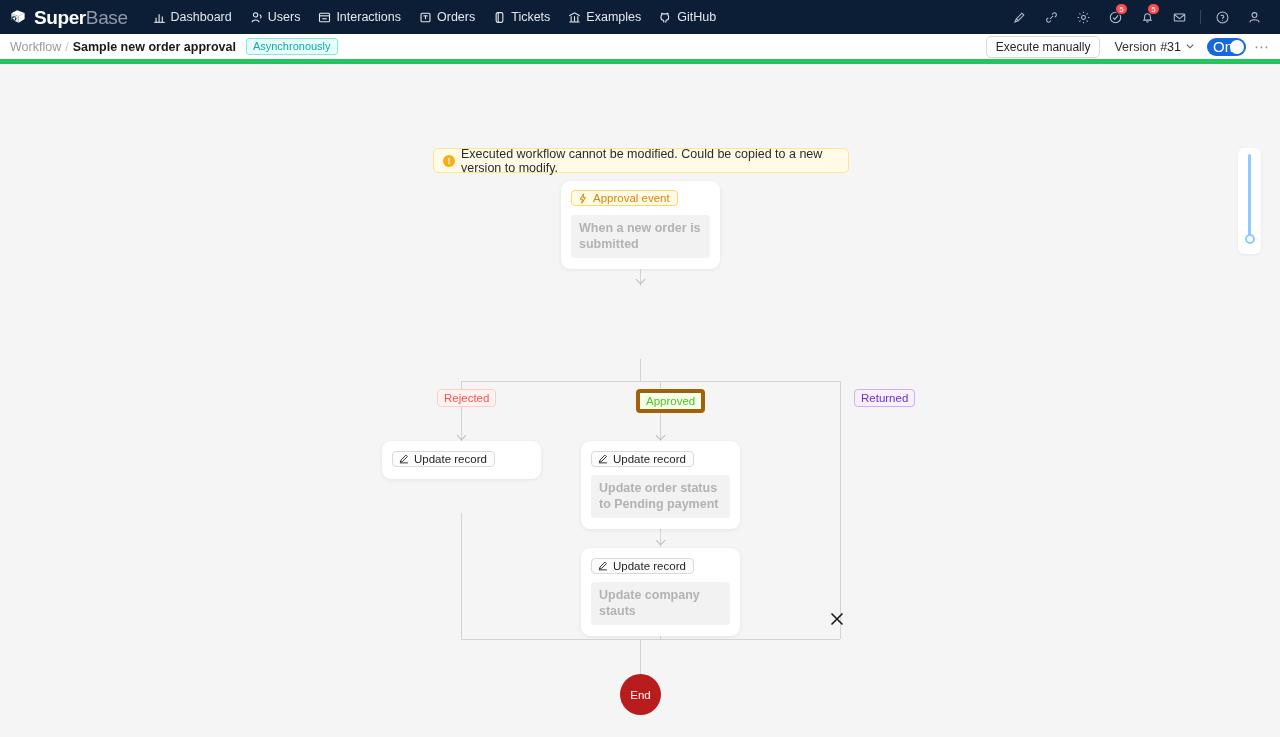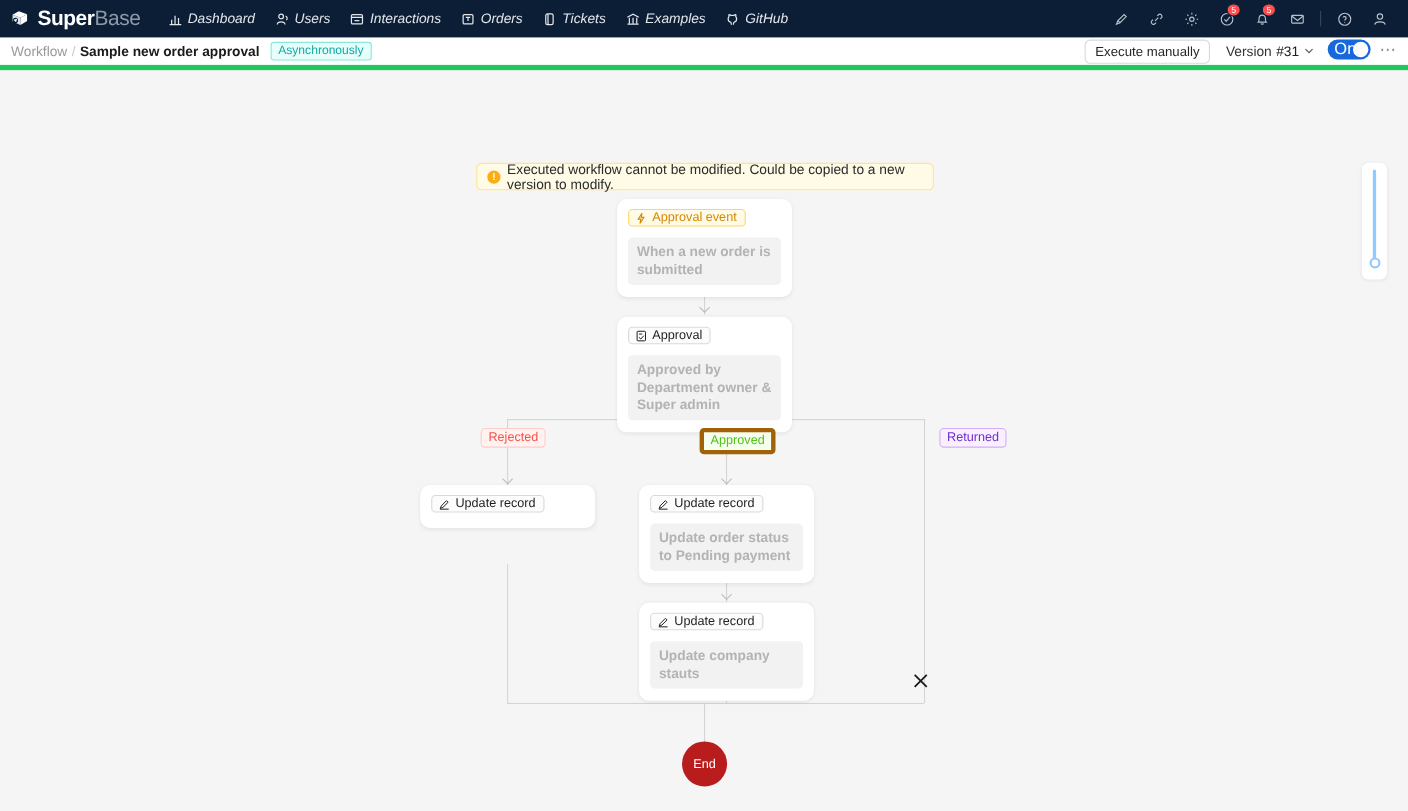--- a/index.html
+++ b/index.html
@@ -23,21 +23,21 @@
   #logo .mark { width: 20px; height: 20px; display: block; }
   #logo .wordmark { font-size: 19px; font-weight: 700; letter-spacing: -.4px; line-height: 1; }
   #logo .w-noco { color: #ffffff; }
   #logo .w-base { color: #8e9aa8; font-weight: 400; }
 
   #mainmenu { display: flex; align-items: center; gap: 0px; flex: 1; }
   .menu-item {
     display: flex; align-items: center; gap: 5px;
     padding: 0 9px; height: 34px;
     color: #e3e7ec; font-size: 12.5px;
-    cursor: pointer; white-space: nowrap; font-style: italic;
+    cursor: pointer; white-space: nowrap;
   }
   .menu-item svg { display: block; }
 
   #navright { display: flex; align-items: center; gap: 0; }
   .nav-icon {
     width: 32px; height: 34px;
     display: flex; align-items: center; justify-content: center;
     color: #b9c2cd; cursor: pointer; position: relative;
   }
   .badge {
@@ -63,21 +63,21 @@
   #crumbs { display: flex; align-items: center; gap: 0; flex: 1; font-size: 12.5px; }
   #crumbs .cr-root { color: #9a9a9a; cursor: pointer; }
   #crumbs .cr-sep { color: #c8c8c8; margin: 0 4px; }
   #crumbs .cr-current { color: #1a1a1a; font-weight: 700; }
   .async-tag {
     margin-left: 10px;
     border: 1px solid #87e8de; background: #e6fffb; color: #13a8a8;
     border-radius: 3px; font-size: 11px; line-height: 15px;
     padding: 0 6px;
   }
-  #subbar-right { display: flex; gap: 0; }
+  #subbar-right { display: flex; align-items: center; gap: 0; }
   .exec-btn {
     border: 1px solid #d9d9d9; background: #fff; color: #262626;
     border-radius: 5px; height: 22px; padding: 0 9px;
     font-size: 12px; cursor: pointer;
     font-family: "Liberation Sans", sans-serif;
   }
   .version-box {
     display: flex; align-items: center; gap: 4px;
     margin-left: 14px; font-size: 12.5px; color: #333; cursor: pointer;
   }
@@ -439,33 +439,20 @@
       <span>
         <svg width="10" height="11" viewBox="0 0 10 11" fill="none" stroke="#d48806" stroke-width="1">
           <path d="M5.6 0.8 L2.2 6.2 L4.6 6.2 L3.8 10.2 L7.4 4.6 L5.0 4.6 Z"></path>
         </svg>
       </span>
       <span>Approval event</span>
     </span>
     <div class="node-title">When a new order is submitted</div>
   </div>
 
-  <div class="node" style="left:561px; top:224px; width:159px;">
-    <span class="node-tag">
-      <span>
-        <svg width="10" height="11" viewBox="0 0 11 12" fill="none" stroke="#1f1f1f" stroke-width="1">
-          <rect x="1.3" y="1.2" width="8.4" height="9.6" rx="0.9"></rect>
-          <path d="M3.2 4.0 L6.4 4.0"></path>
-          <path d="M3.2 7.2 L5.0 9.0 L8.0 5.6"></path>
-        </svg>
-      </span>
-      <span>Approval</span>
-    </span>
-    <div class="node-title">Approved by Department owner &amp; Super admin</div>
-  </div>
 
   <div class="node" style="left:382px; top:377px; width:159px;">
     <span class="node-tag">
       <span>
         <svg width="10" height="11" viewBox="0 0 11 11" fill="none" stroke="#1f1f1f" stroke-width="1">
           <path d="M1.4 9.6 L2.4 7.0 L7.6 1.8 L9.2 3.4 L4.0 8.6 Z"></path>
           <path d="M1.0 10.3 L9.8 10.3"></path>
         </svg>
       </span>
       <span>Update record</span>

